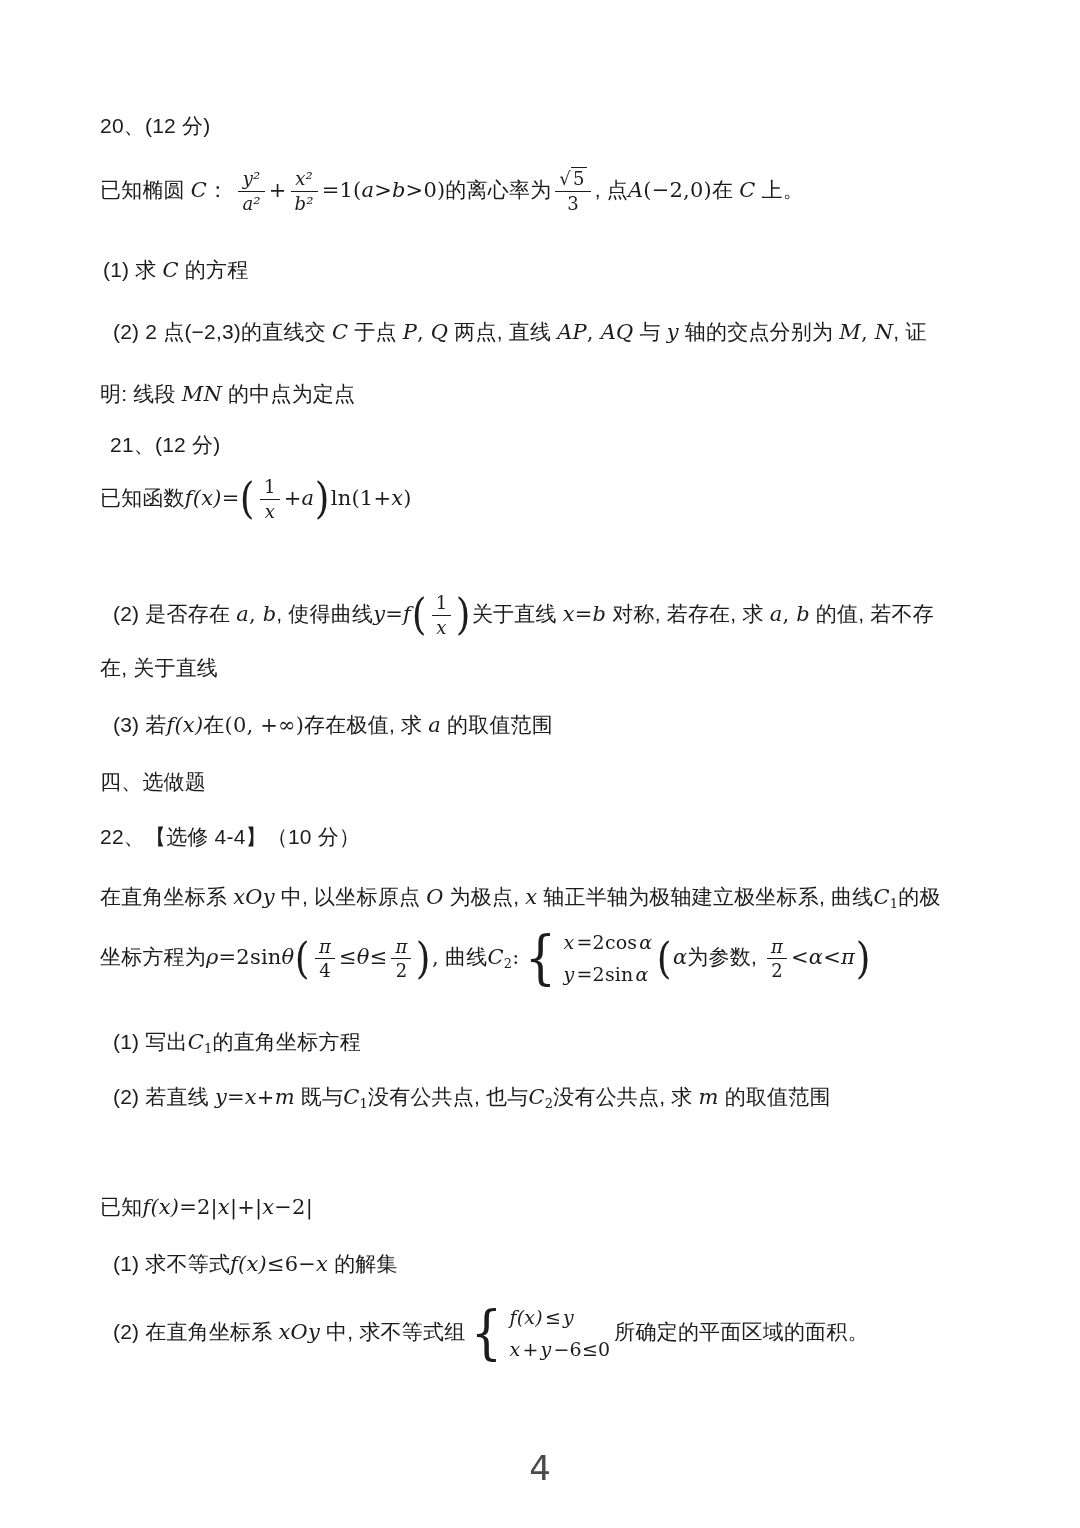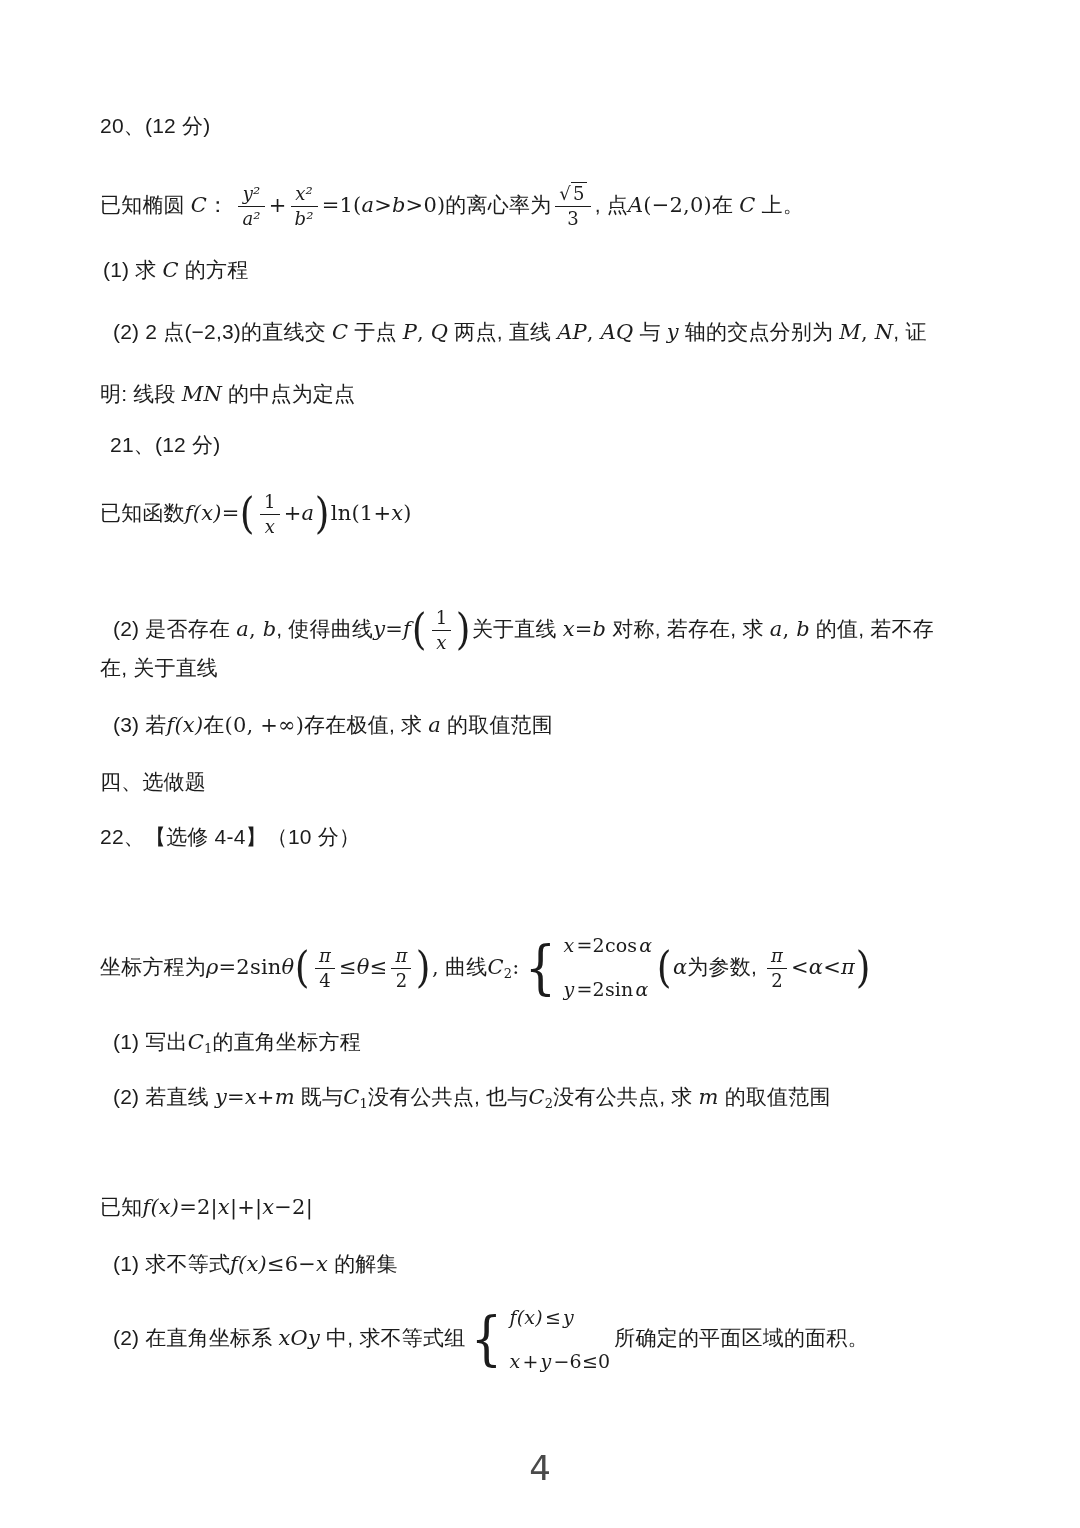--- a/index.html
+++ b/index.html
@@ -25,42 +25,42 @@
   .r { font-family: "DejaVu Serif", serif; }
   .sb {
     font-family: "DejaVu Serif", serif; font-style: normal;
     font-size: 13px; vertical-align: -4px;
   }
   
   .frac {
     display: inline-flex; flex-direction: column; align-items: stretch;
     vertical-align: middle; text-align: center;
     font-family: "DejaVu Serif", serif;
-    font-size: 18px; line-height: 1.2; margin: 15px 4px;
+    font-size: 18px; line-height: 1.2; margin: 0 4px;
   }
   .fn { padding: 0 4px 1px; border-bottom: 1.6px solid #1c1c1c; }
   .fd { padding: 1px 4px 0; }
   
   .rs { font-family: "DejaVu Serif", serif; }
   .rad { border-top: 1.6px solid #1c1c1c; padding: 0 2px; }
   
   .bp {
     font-family: "DejaVu Serif", serif; font-style: normal;
     font-size: 200%; font-weight: 300;
     vertical-align: middle; line-height: 0.85;
     display: inline-block; transform: scaleX(0.9);
   }
   
   .cases { display: inline-flex; align-items: center; vertical-align: middle; margin: 0 3px; }
   .cbrace {
     font-family: "DejaVu Serif", serif; font-weight: 300;
     font-size: 58px; line-height: 0.8; margin-right: 3px;
     display: inline-block; transform: scaleX(0.85);
   }
-  .crows { display: inline-flex; flex-direction: column; gap: 18px; font-size: 19px; text-align: left; }
+  .crows { display: inline-flex; flex-direction: column; gap: 6px; font-size: 19px; text-align: left; }
   .crow  { white-space: nowrap; }
   .crow .r, .crow .i { margin: 0 1px; }
   .pagenum {
     position: absolute; left: 0; top: 1448px; width: 100%;
     text-align: center; font-size: 34px; color: #4a4a4a;
     font-family: "DejaVu Sans", sans-serif;
   }
 </style>
 </head>
 <body>
@@ -100,20 +100,21 @@
       </span><span class="bp">)</span><span class="c">关于直线 </span><span class="i">x</span><span class="r">=</span><span class="i">b</span><span class="c"> 对称, 若存在, 求 </span><span class="i">a</span><span class="r">, </span><span class="i">b</span><span class="c"> 的值, 若不存</span></div>
 
   <div class="l" style="top:654px;left:100px"><span class="c">在, 关于直线</span></div>
 
   <div class="l" style="top:711px;left:113px"><span class="c">(3) 若</span><span class="i">f(x)</span><span class="c">在</span><span class="r">(0, +∞)</span><span class="c">存在极值, 求 </span><span class="i">a</span><span class="c"> 的取值范围</span></div>
 
   <div class="l" style="top:768px;left:100px"><span>四、选做题</span></div>
 
   <div class="l" style="top:823px;left:100px"><span>22、【选修 4-4】（10 分）</span></div>
 
+  <div class="l" style="top:883px;left:100px"><span class="c">在直角坐标系 </span><span class="i">xOy</span><span class="c"> 中, 以坐标原点 </span><span class="i">O</span><span class="c"> 为极点, </span><span class="i">x</span><span class="c"> 轴正半轴为极轴建立极坐标系, 曲线</span><span class="i">C</span><span class="sb">1</span><span class="c">的极</span></div>
 
   <div class="l" style="top:930px;left:100px"><span class="c">坐标方程为</span><span class="i">ρ</span><span class="r">=2sin</span><span class="i">θ</span><span class="bp">(</span><span class="frac">
         <span class="fn i">π</span>
         <span class="fd r">4</span>
       </span><span class="r">≤</span><span class="i">θ</span><span class="r">≤</span><span class="frac">
         <span class="fn i">π</span>
         <span class="fd r">2</span>
       </span><span class="bp">)</span><span class="r">,</span><span class="c">  曲线</span><span class="i">C</span><span class="sb">2</span><span class="r">:</span><span class="cases">
         <span class="cbrace">{</span>
         <span class="crows">

